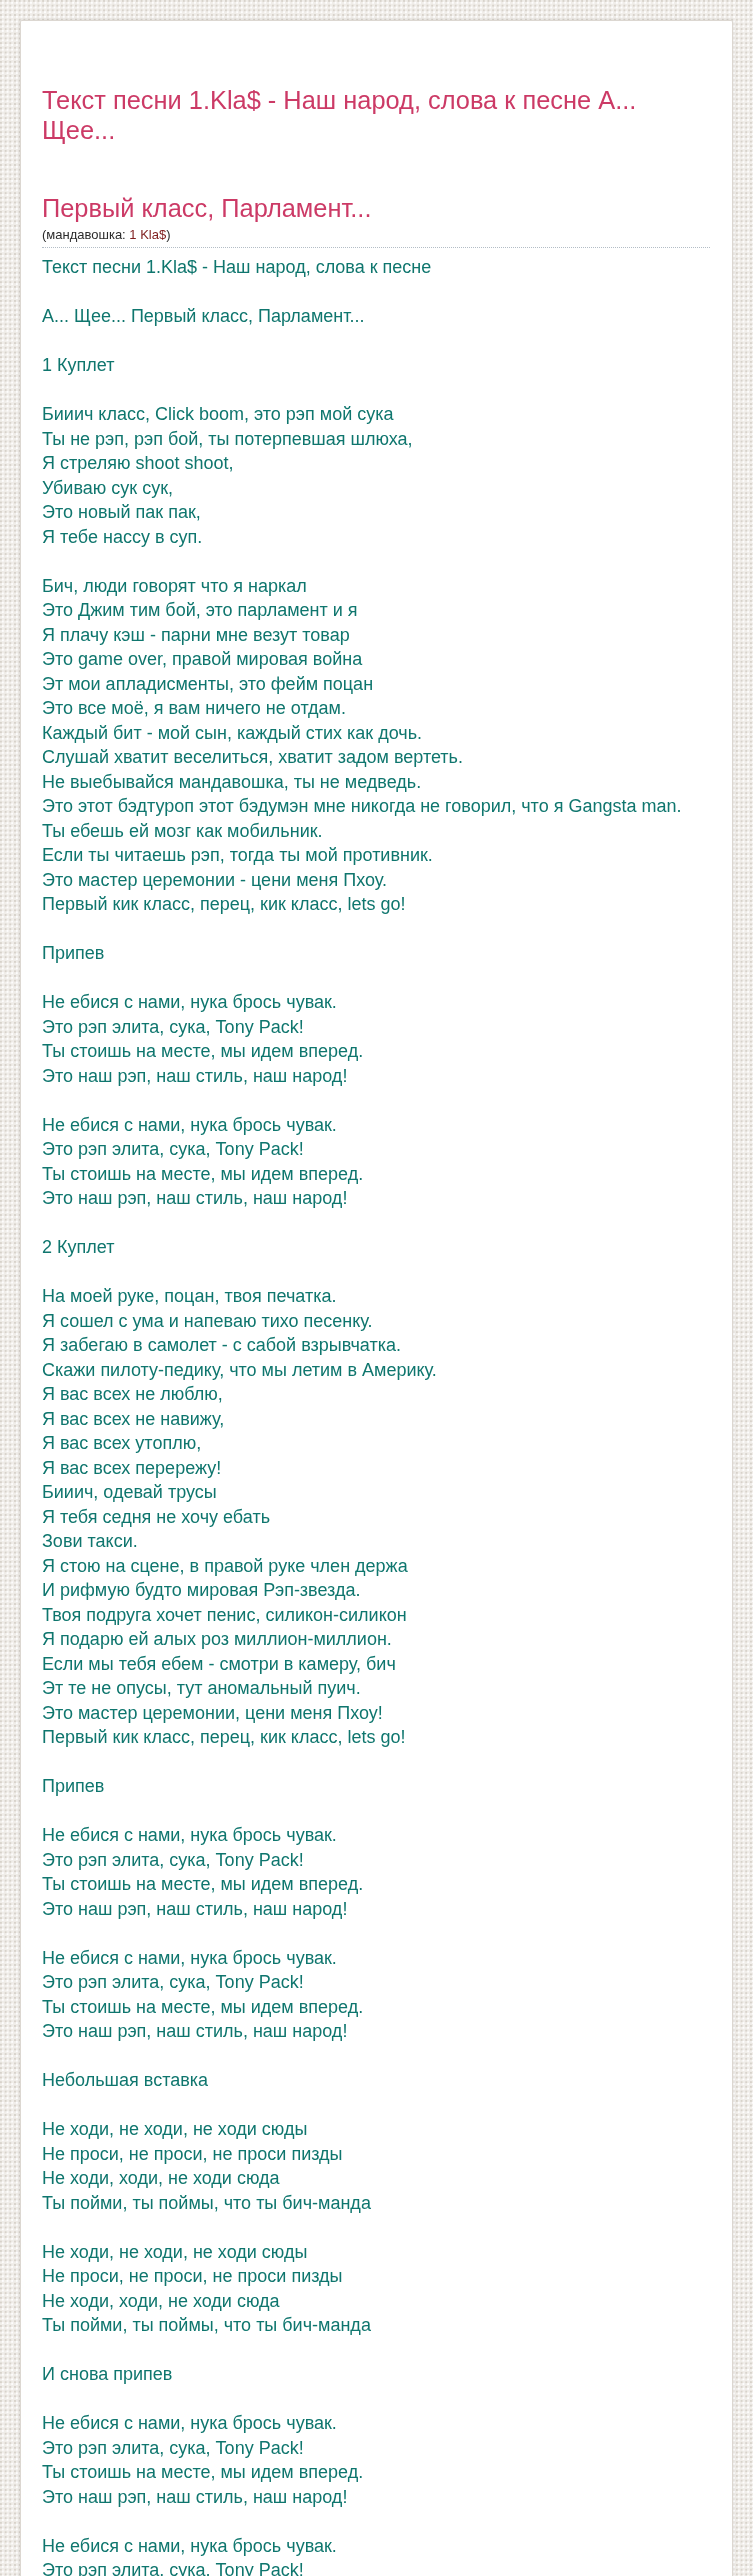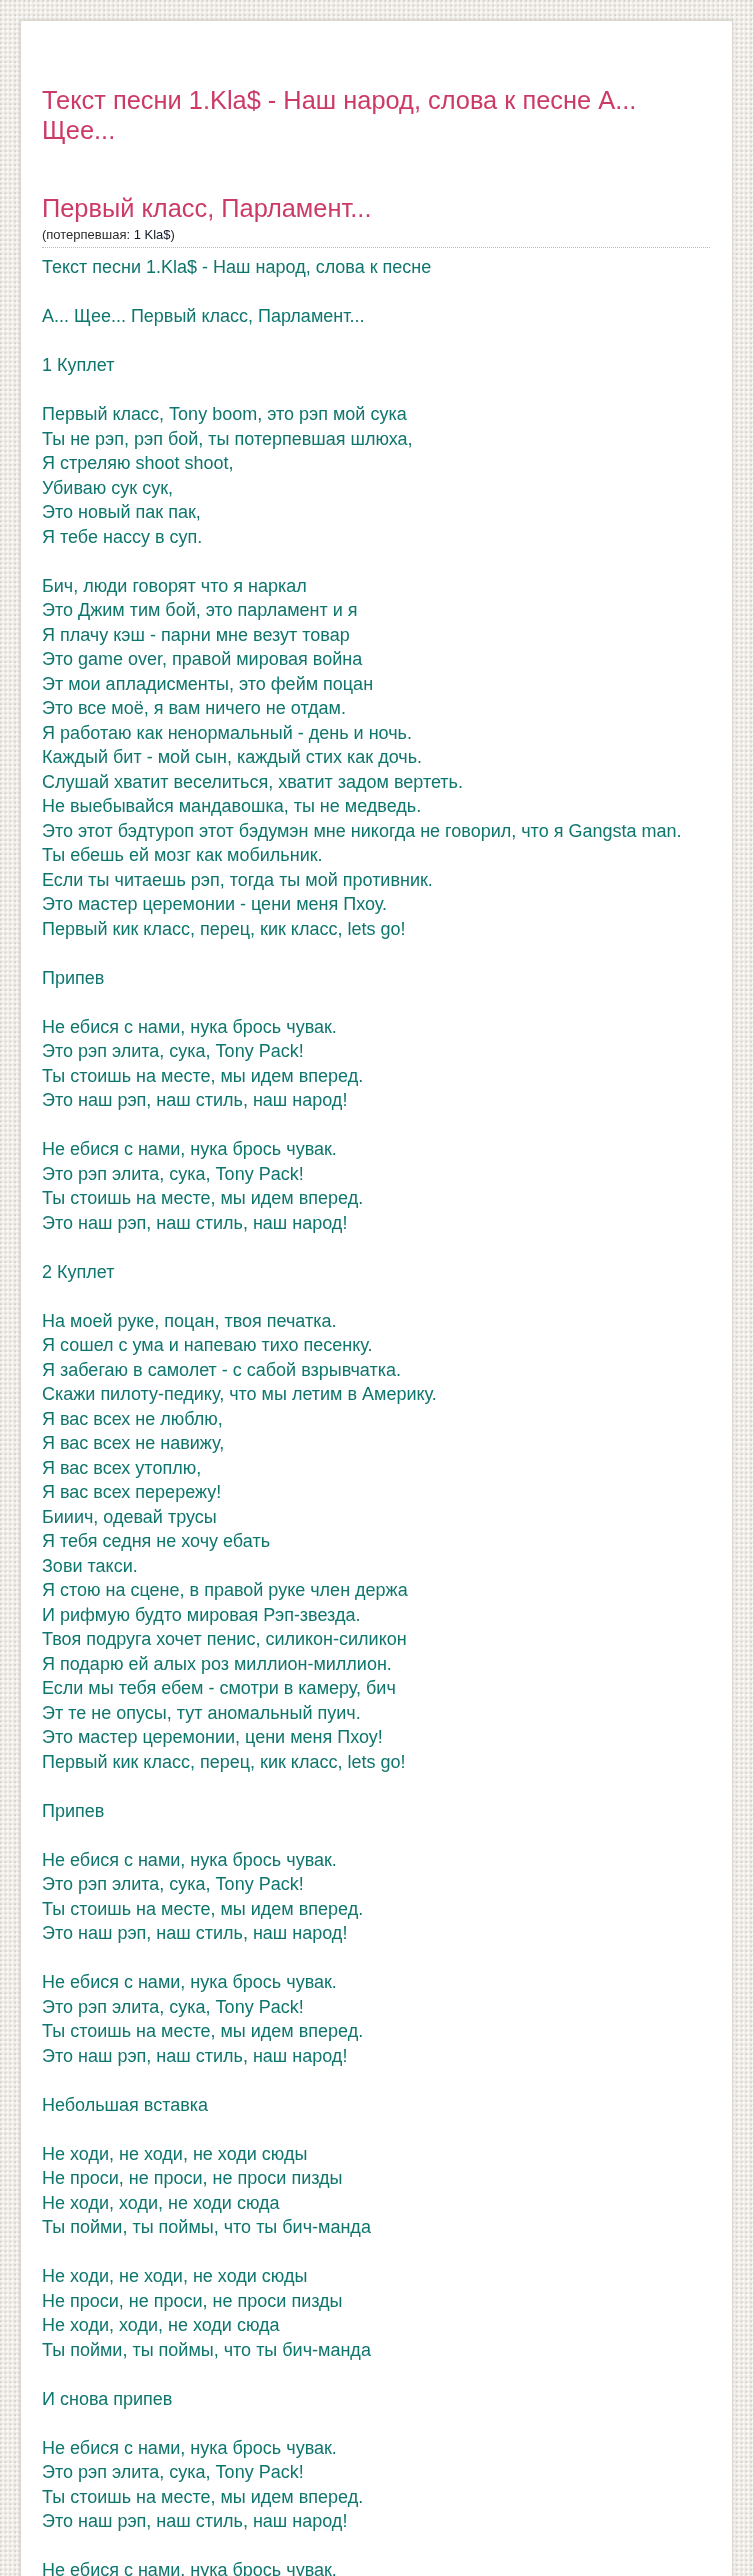--- a/index.html
+++ b/index.html
@@ -40,21 +40,21 @@
     color: #cc3a66;
   }
   .title-line { display: block; margin-top: 48px; }
   .artist {
     margin-top: 3.8px;
     font-size: 13px;
     line-height: 16px;
     color: #2b2b2b;
   }
   .artist-link {
-    color: #0f172a;
+    color: #7f1d1d;
     text-decoration: none;
     cursor: pointer;
   }
   .lyrics {
     margin-top: 7px;
     font-size: 18px;
     line-height: 24.5px;
     color: #0f766e;
   }
   .lyrics .line {
@@ -64,43 +64,42 @@
 </style>
 </head>
 <body>
 
 <div class="card">
   <div class="header">
     <h1 class="title">
         <span class="title-line">Текст песни 1.Kla$ - Наш народ, слова к песне А... Щее...</span>
         <span class="title-line">Первый класс, Парламент...</span>
       </h1>
-    <div class="artist"><span>(потерпевшая: </span><a class="artist-link">1 Kla$</a><span>)</span></div>
+    <div class="artist"><span>(мандавошка: </span><a class="artist-link">1 Kla$</a><span>)</span></div>
   </div>
   <div class="lyrics">
       <div class="line">Текст песни 1.Kla$ - Наш народ, слова к песне</div>
       <div class="line"></div>
       <div class="line">А... Щее... Первый класс, Парламент...</div>
       <div class="line"></div>
       <div class="line">1 Куплет</div>
       <div class="line"></div>
-      <div class="line">Первый класс, Tony boom, это рэп мой сука</div>
+      <div class="line">Бииич класс, Click boom, это рэп мой сука</div>
       <div class="line">Ты не рэп, рэп бой, ты потерпевшая шлюха,</div>
       <div class="line">Я стреляю shoot shoot,</div>
       <div class="line">Убиваю сук сук,</div>
       <div class="line">Это новый пак пак,</div>
       <div class="line">Я тебе нассу в суп.</div>
       <div class="line"></div>
       <div class="line">Бич, люди говорят что я наркал</div>
       <div class="line">Это Джим тим бой, это парламент и я</div>
       <div class="line">Я плачу кэш - парни мне везут товар</div>
       <div class="line">Это game over, правой мировая война</div>
       <div class="line">Эт мои апладисменты, это фейм поцан</div>
       <div class="line">Это все моё, я вам ничего не отдам.</div>
-      <div class="line">Я работаю как ненормальный - день и ночь.</div>
       <div class="line">Каждый бит - мой сын, каждый стих как дочь.</div>
       <div class="line">Слушай хватит веселиться, хватит задом вертеть.</div>
       <div class="line">Не выебывайся мандавошка, ты не медведь.</div>
       <div class="line">Это этот бэдтуроп этот бэдумэн мне никогда не говорил, что я Gangsta man.</div>
       <div class="line">Ты ебешь ей мозг как мобильник.</div>
       <div class="line">Если ты читаешь рэп, тогда ты мой противник.</div>
       <div class="line">Это мастер церемонии - цени меня Пхоу.</div>
       <div class="line">Первый кик класс, перец, кик класс, lets go!</div>
       <div class="line"></div>
       <div class="line">Припев</div>

